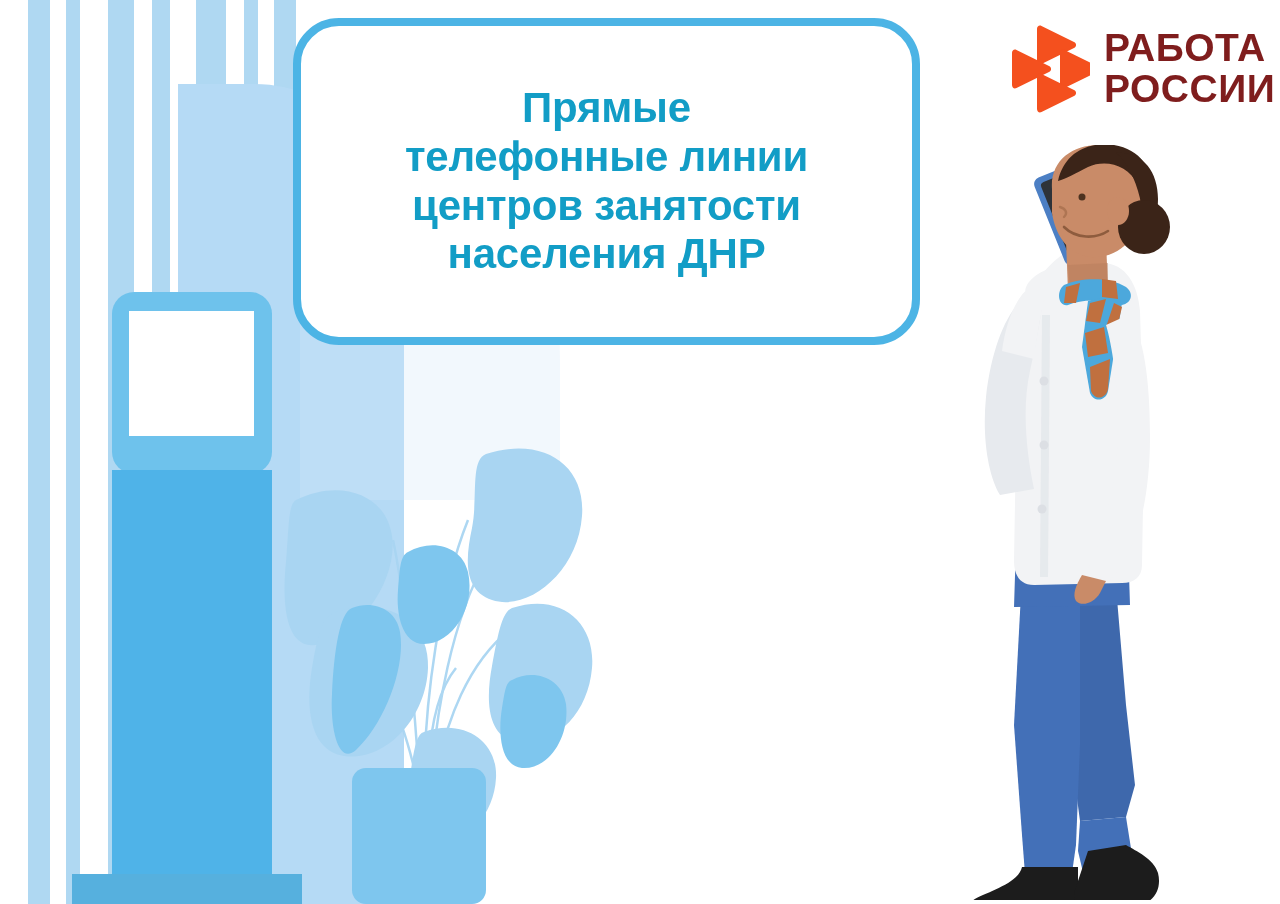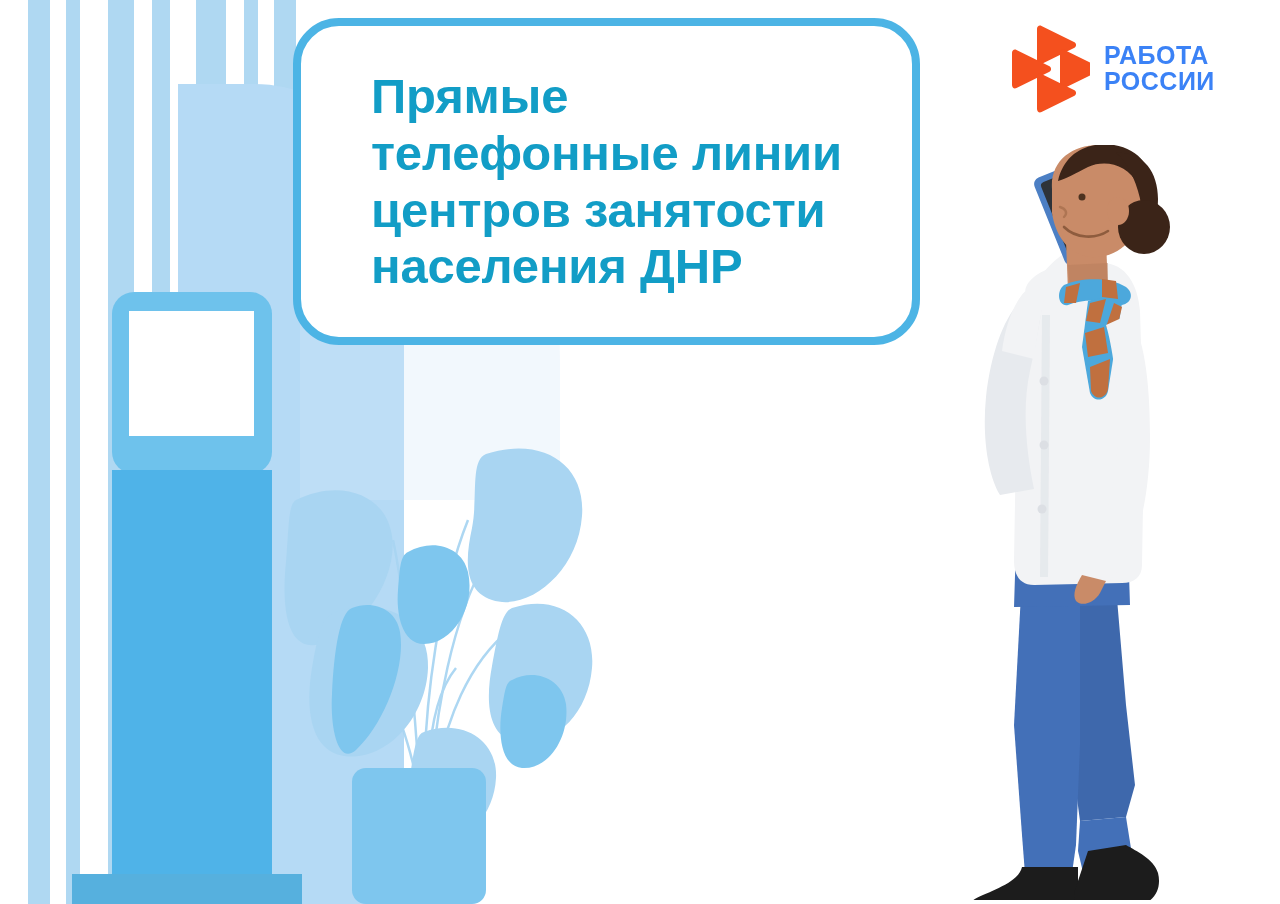--- a/index.html
+++ b/index.html
@@ -36,46 +36,47 @@
     border: 8px solid #4CB4E5;
     border-radius: 46px;
     box-sizing: border-box;
     display: flex;
     align-items: center;
     justify-content: center;
   }
   #bubble-title {
     margin: 16px;
     padding: 0 26px;
+    text-align: center;
     color: #129DC6;
     font-family: "Liberation Sans", sans-serif;
     font-weight: bold;
-    font-size: 49px;
+    font-size: 42px;
     line-height: 1.16;
     letter-spacing: -0.2px;
     white-space: pre-line;
   }
 
   
   #logo {
     position: absolute;
     left: 1008px;
     top: 22px;
     width: 258px;
     height: 92px;
     display: flex;
     align-items: center;
     gap: 14px;
   }
   #logo-mark { width: 82px; height: 92px; flex: none; }
   #logo-text {
-    color: #3b82f6;
+    color: #7f1d1d;
     font-family: "Liberation Sans", sans-serif;
     font-weight: bold;
-    font-size: 25px;
+    font-size: 39px;
     line-height: 1.06;
     letter-spacing: 0.5px;
     white-space: pre-line;
   }
 
   
   #woman {
     position: absolute;
     left: 930px;
     top: 145px;

